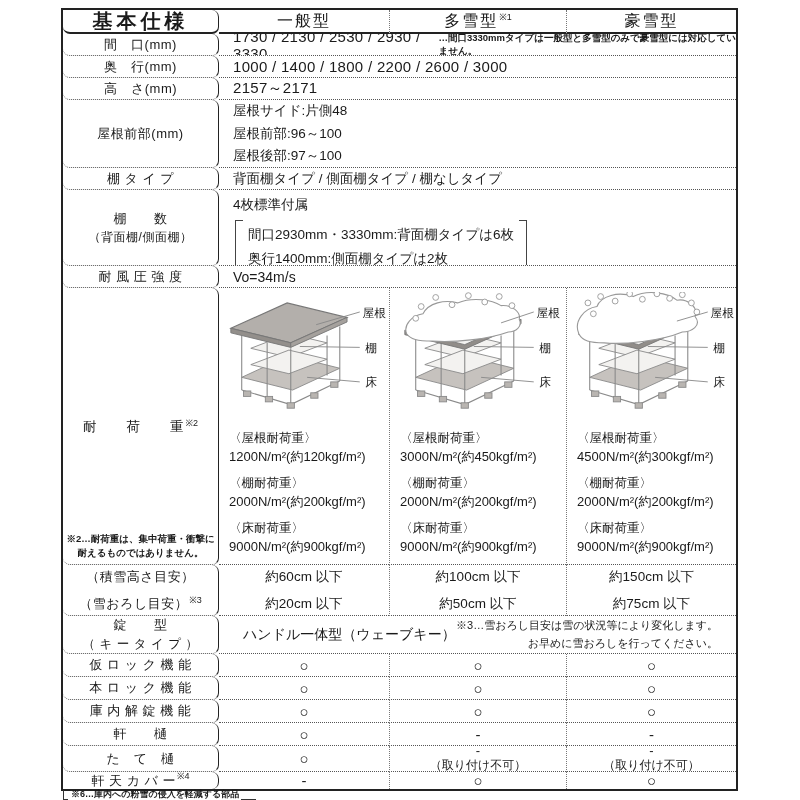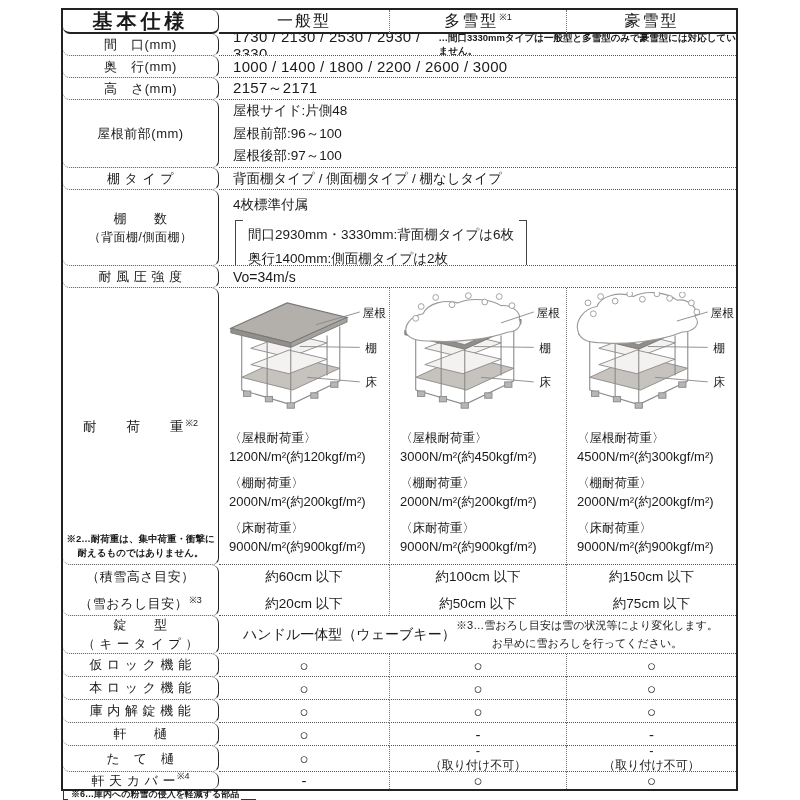--- a/index.html
+++ b/index.html
@@ -38,21 +38,21 @@
   .lt { font-size:12.5px; margin-bottom:1px; }
   .lv { font-size:13px; }
   .loadlbl { position:relative; }
   .loadname { position:absolute; top:130px; left:0; width:100%; text-align:center; font-size:13.5px; letter-spacing:1px; }
   .loadnote { position:absolute; bottom:5px; left:0; width:100%; text-align:center; font-size:9.5px; font-weight:600; line-height:1.4; letter-spacing:0; }
   .twoline { flex-direction:column; justify-content:center; gap:9px; text-align:center; }
   .snowv { font-size:13.5px; font-weight:500; }
   .mark { justify-content:center; font-size:15px; color:#222; }
   .lockcell { padding:0 16px 0 24px; }
   .lockval { font-size:14px; font-weight:500; }
-  .locknote { margin-left:auto; text-align:center; font-size:11px; font-weight:500; line-height:1.55; letter-spacing:0; padding-right:2px; }
+  .locknote { margin-left:auto; text-align:right; font-size:11px; font-weight:500; line-height:1.55; letter-spacing:0; padding-right:2px; }
   .pipe2 { flex-direction:column; justify-content:center; line-height:1.15; text-align:center; }
   .pipe2 .dash { font-size:13px; }
   .pipe2 .nofit { font-size:12px; }
   .note4 { position:absolute; left:63px; top:789px; display:flex; align-items:flex-end; height:11px; }
   .note4corner { width:5px; height:10px; border-left:1.2px solid #333; border-bottom:1.2px solid #333; }
   .note4text { font-size:9px; font-weight:600; letter-spacing:0; margin:0 2px 0 3px; line-height:11px; }
   .note4tail { width:15px; height:2px; border-bottom:1.2px solid #333; }
   svg text { font-family:"Liberation Sans", sans-serif; }
 </style>
 </head>

